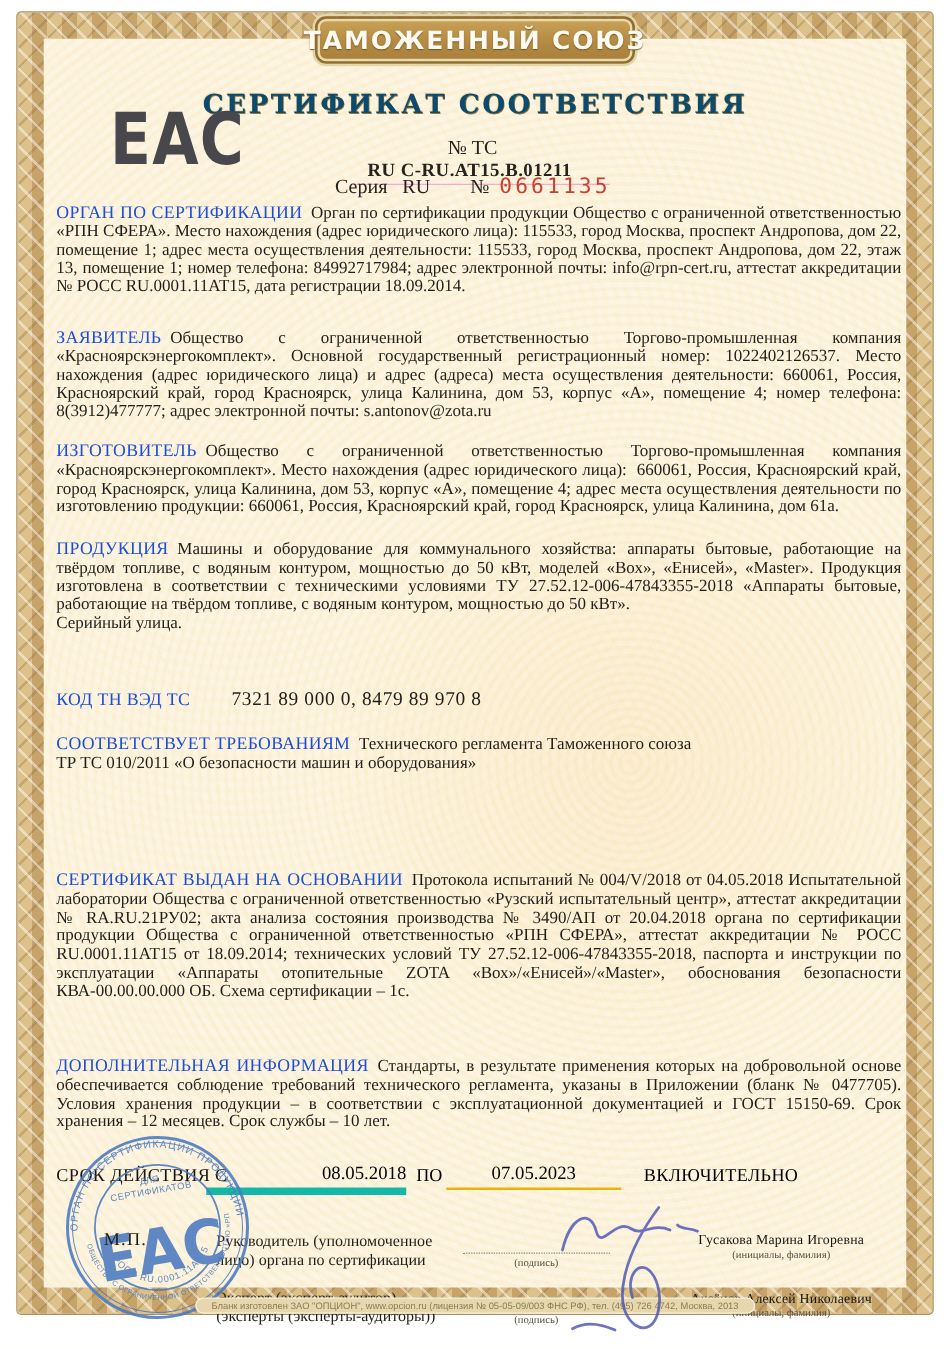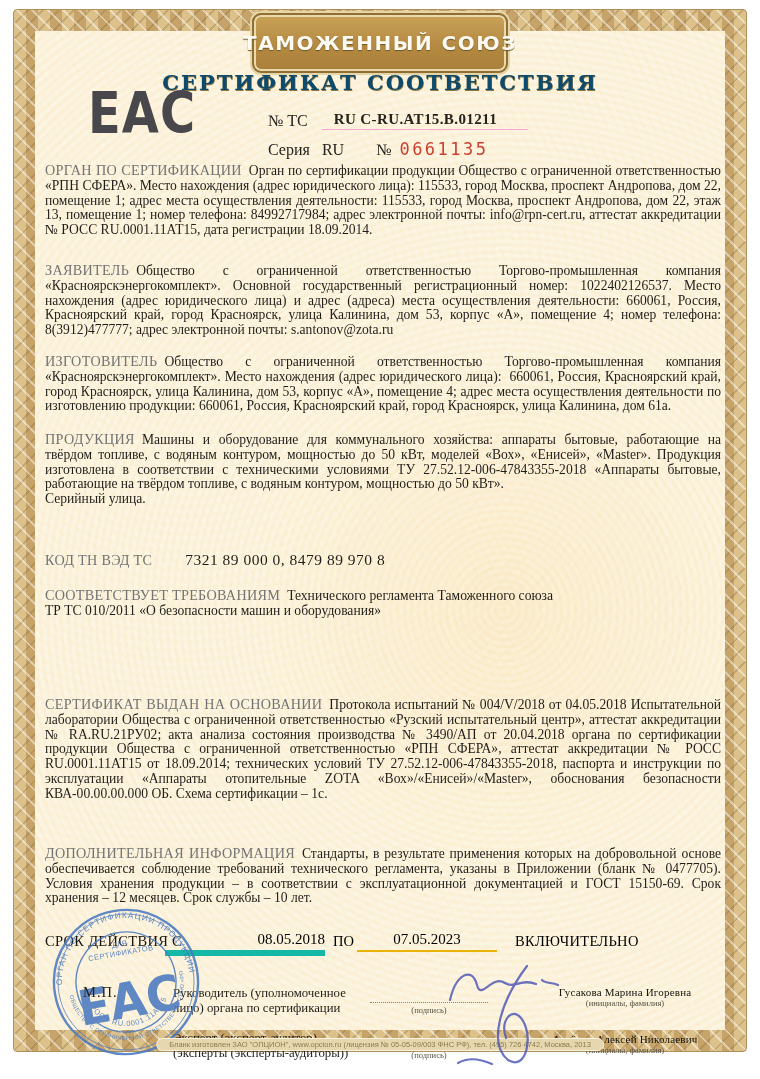--- a/index.html
+++ b/index.html
@@ -17,50 +17,50 @@
   .paper::before { content:""; position:absolute; inset:0;
     background:
       radial-gradient(circle at 68% 58%, rgba(242,178,64,.10), rgba(242,178,64,0) 34%),
       repeating-radial-gradient(circle at 68% 58%, rgba(236,170,60,.055) 0 3px, rgba(0,0,0,0) 3px 7px),
       repeating-radial-gradient(circle at 22% 24%, rgba(247,214,120,.05) 0 4px, rgba(0,0,0,0) 4px 9px),
       repeating-linear-gradient(63deg, rgba(250,222,130,.07) 0 2px, rgba(0,0,0,0) 2px 8px);
   }
 
   
   .banner { position:absolute; top:13px; left:50%; transform:translateX(-50%);
-    width:256px; height:60px; z-index:4;
+    width:256px; height:38px; z-index:4;
     background:linear-gradient(180deg,#c9a258 0%, #b58a42 55%, #a87f3a 100%);
     border:2px solid #8f6f33; border-radius:9px;
     box-shadow:inset 0 0 0 2px #ead9ab, 0 0 0 2px #e6d5a6;
     display:flex; align-items:center; justify-content:center; }
   .banner-text { font-family:"DejaVu Sans", sans-serif; font-weight:bold; font-size:20px;
     color:#fdfaf1; letter-spacing:1.5px; text-shadow:0 1px 1px #6e5526; white-space:nowrap; }
 
   .doc-title { position:absolute; top:70px; left:0; width:100%; text-align:center; z-index:3;
     font-family:"DejaVu Serif", serif; font-weight:bold; font-size:21px; letter-spacing:2px;
     color:#0c4a6e; text-shadow:0.5px 1px 0 #93763c, -0.5px -0.5px 0 #e9dcb2; white-space:nowrap; }
 
   .eac-top { position:absolute; left:88px; top:84px; z-index:3;
     font-family:"DejaVu Sans", sans-serif; font-weight:bold; font-size:47px; line-height:1;
     color:#48484c; transform:scale(1.02,1.22); transform-origin:left top; letter-spacing:1px; }
 
-  .num-row1 { position:absolute; left:268px; top:110px; display:flex; align-items:flex-end; z-index:3; }
+  .num-row1 { position:absolute; left:268px; top:110px; display:flex; align-items:center; z-index:3;flex-direction:column; }
   .num-label { font-size:16px; color:#26221c; }
   .num-value-box { width:206px; margin-left:14px; border-bottom:1px solid #f9a8d4; padding:0 0 1px 12px; }
   .num-value { font-size:15px; font-weight:bold; color:#26221c; letter-spacing:.4px; white-space:nowrap; }
   .num-row2 { position:absolute; left:268px; top:139px; display:flex; align-items:baseline; z-index:3; }
   .series-label { font-size:16px; color:#26221c; }
   .series-region { font-size:16px; margin-left:12px; color:#26221c; }
   .series-no { font-size:16px; margin-left:32px; color:#26221c; }
   .serial-number { font-family:"DejaVu Sans Mono", monospace; font-size:17px; color:#cb3f30;
     letter-spacing:2.5px; margin-left:8px; }
 
   .sec { position:absolute; left:45px; width:676px; font-size:13.6px; line-height:14.8px;
     text-align:justify; color:#211e19; z-index:2; }
-  .sec-label { font-size:14.2px; letter-spacing:.3px; color:#737373; margin-right:7px; }
+  .sec-label { font-size:14.2px; letter-spacing:.3px; color:#1d4ed8; margin-right:7px; }
   .pre { white-space:pre-wrap; }
   .sec-extra { display:block; }
 
   .code-row { position:absolute; left:45px; top:551px; display:flex; align-items:baseline; z-index:2; }
   .code-value { font-size:15.5px; margin-left:26px; color:#211e19; letter-spacing:.5px; }
 
   .validity { position:absolute; left:45px; top:931px; width:676px; height:22px; z-index:3; }
   .validity .v-label { position:absolute; left:0; top:2px; font-size:14.5px; letter-spacing:.3px; color:#181510; }
   .v-from { position:absolute; left:120px; top:0; width:160px; text-align:right;
     border-bottom:6px solid #14b8a6; font-size:15px; padding-bottom:2px; }

